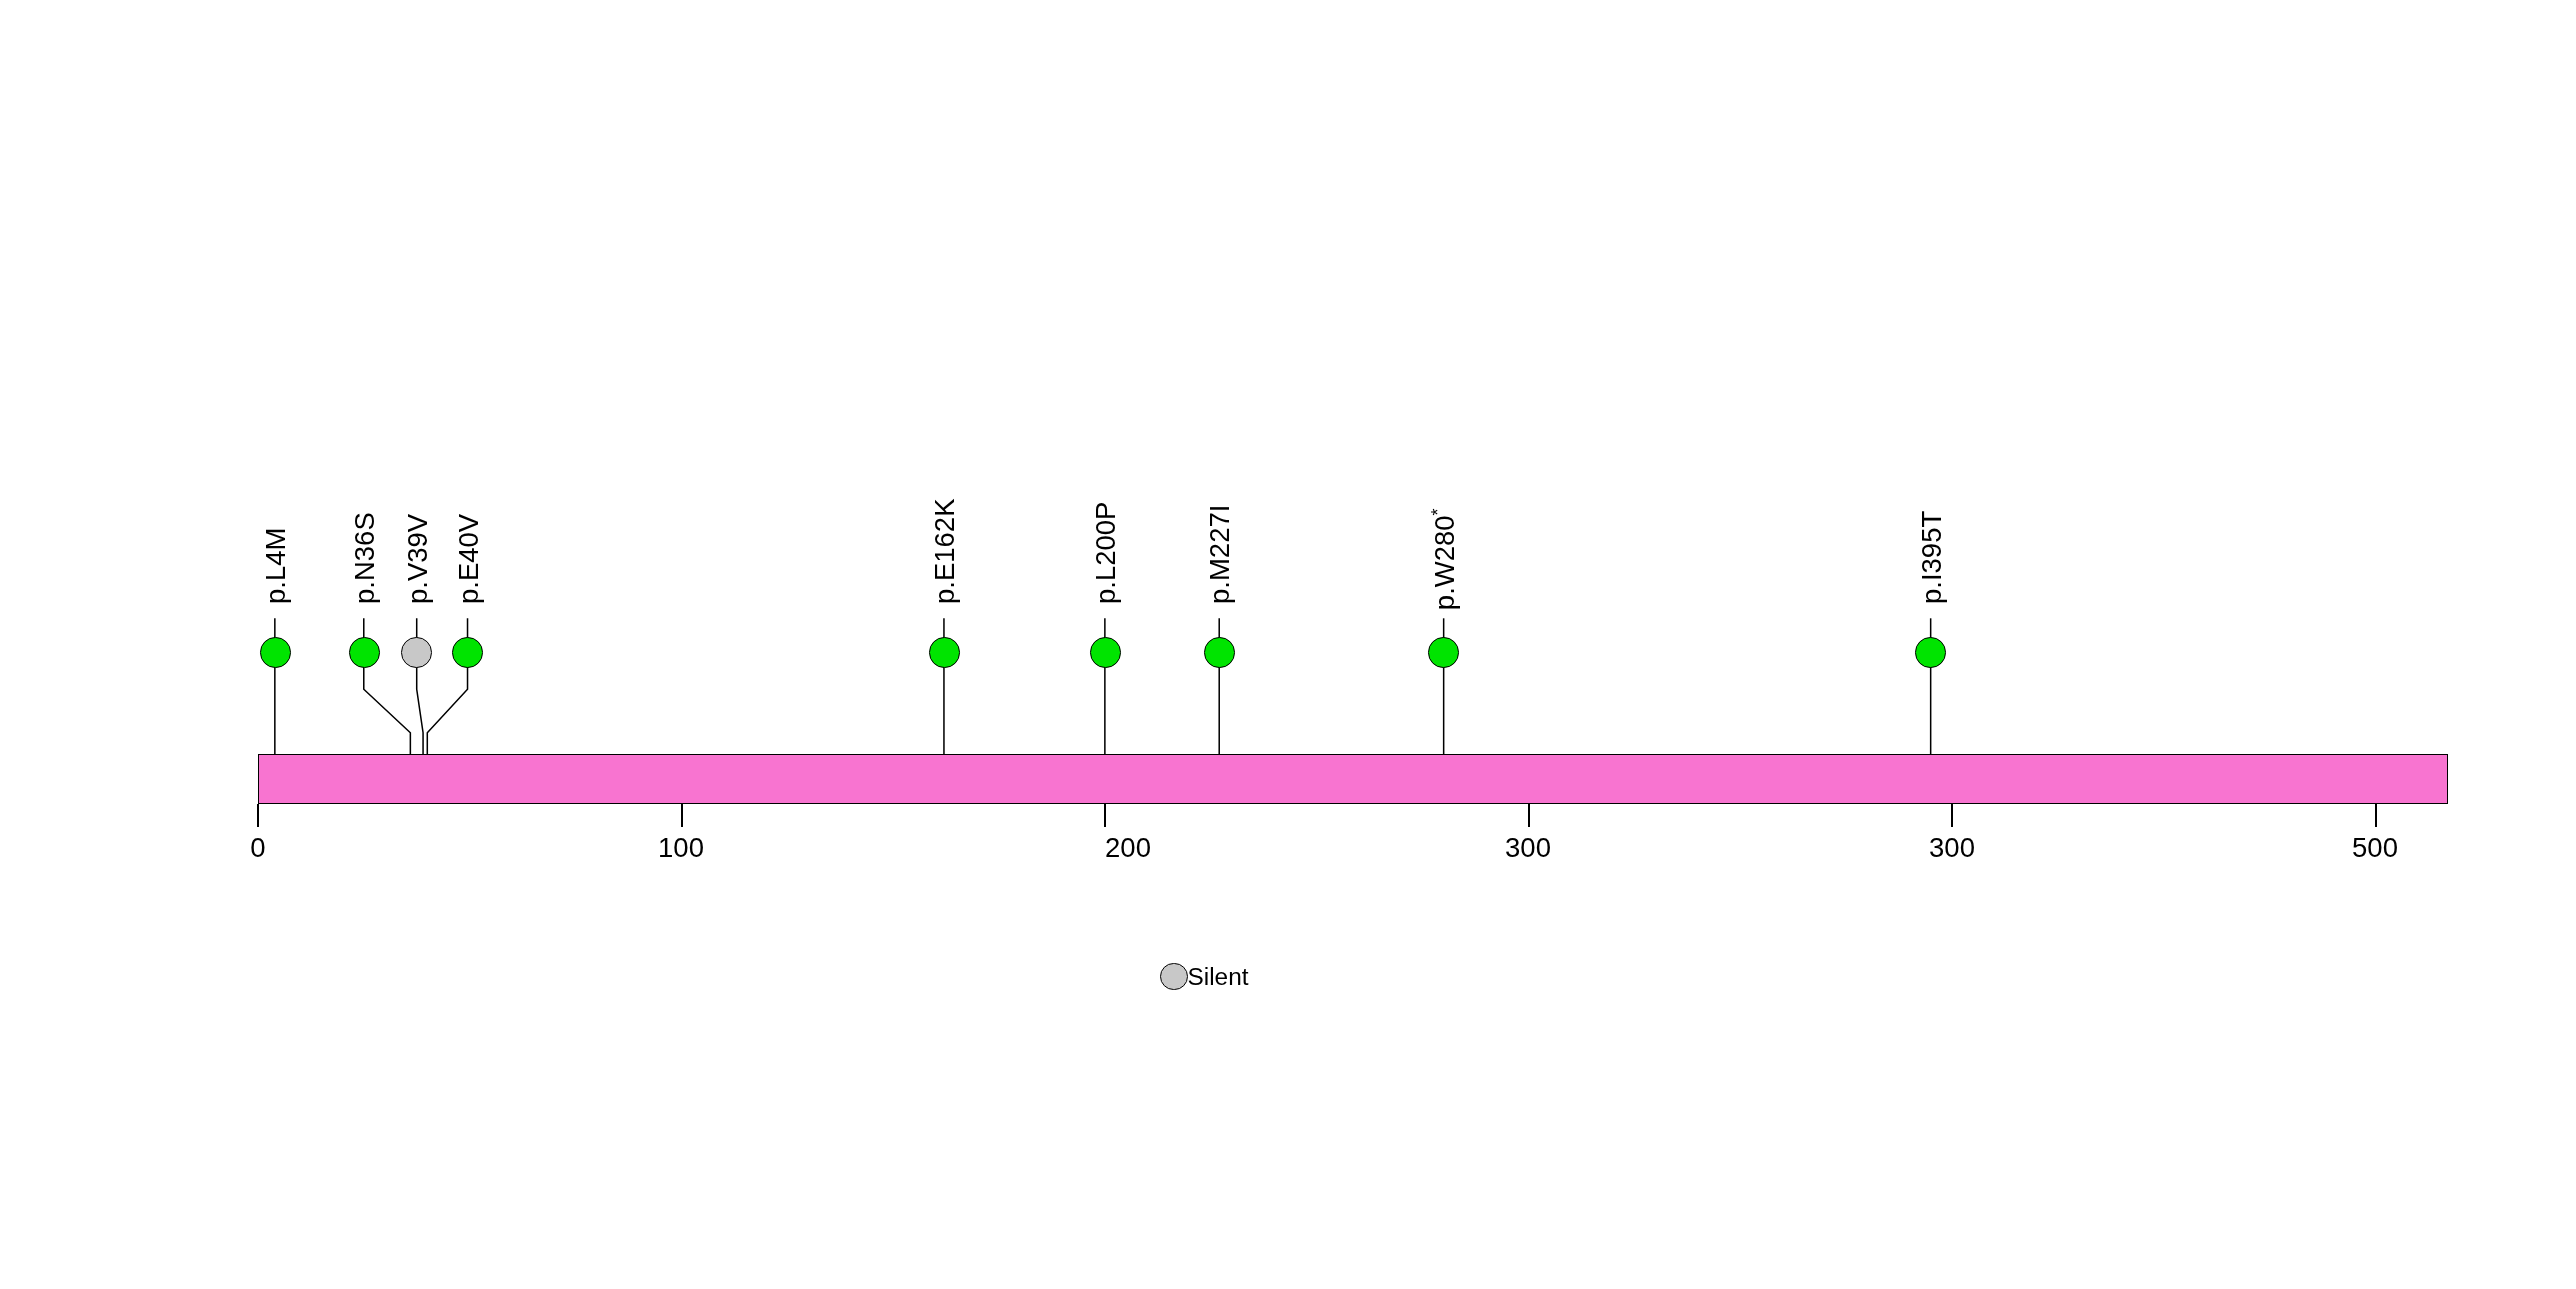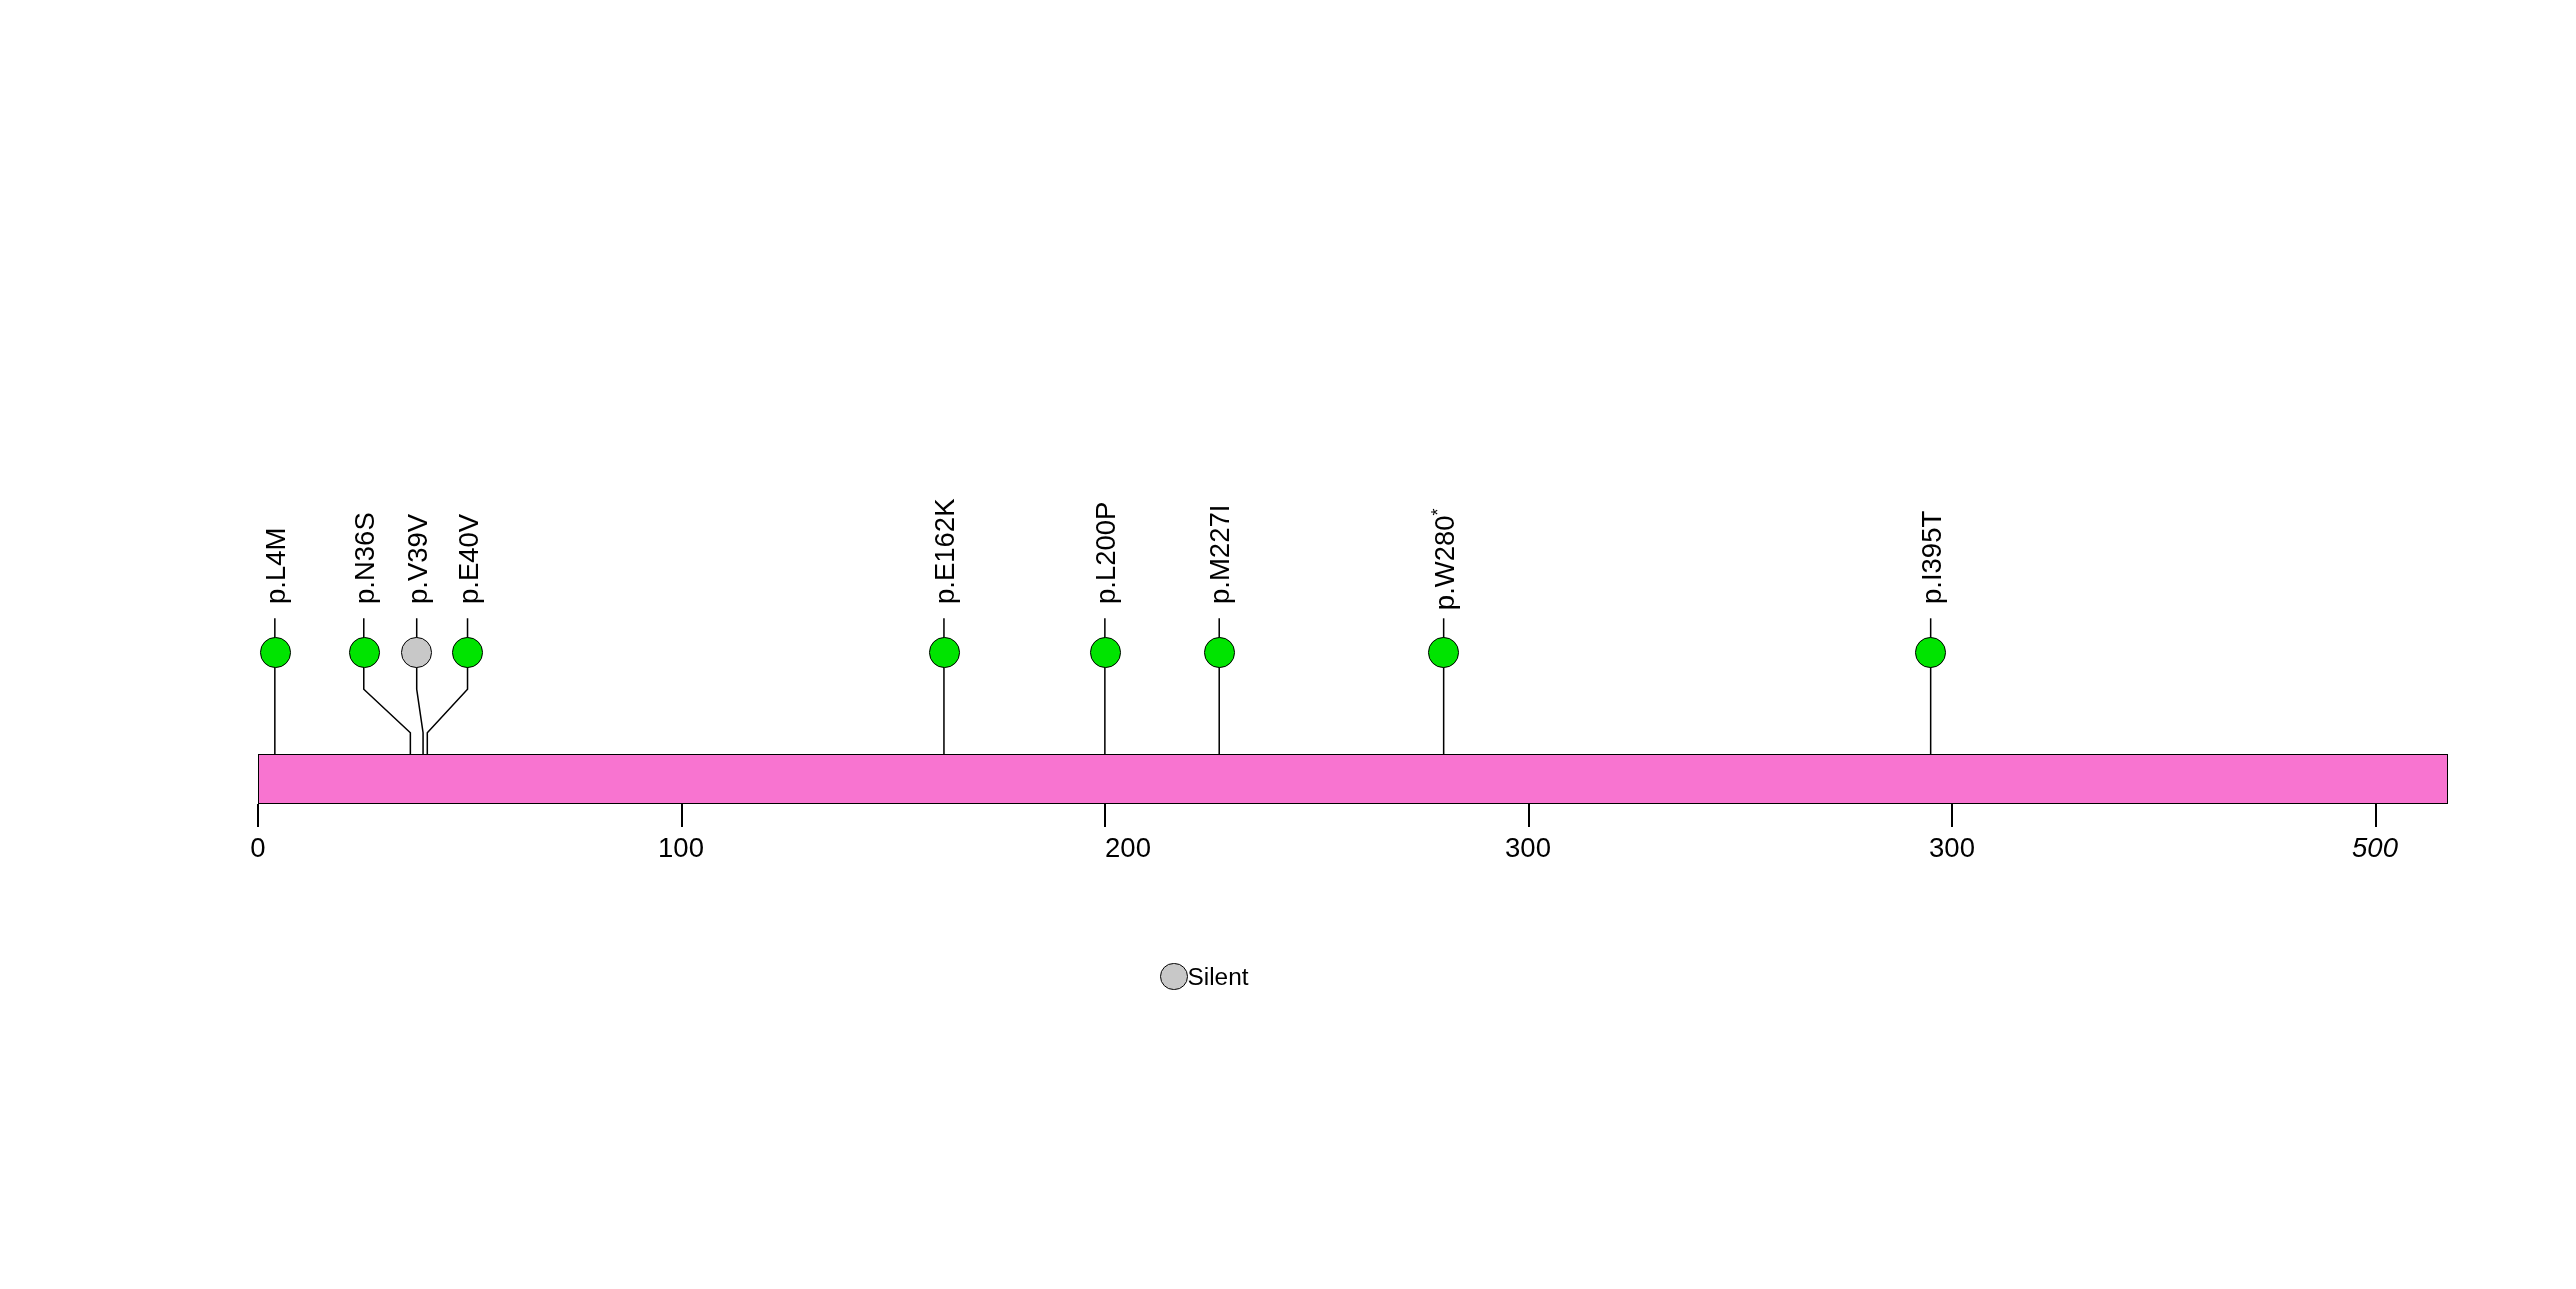--- a/index.html
+++ b/index.html
@@ -100,21 +100,21 @@
       <div class="tick-label" style="left: 258px;">0</div>
       <div class="tick-line" style="left: 681px;"></div>
       <div class="tick-label" style="left: 681px;">100</div>
       <div class="tick-line" style="left: 1104px;"></div>
       <div class="tick-label" style="left: 1105px; margin-left: 23px;">200</div>
       <div class="tick-line" style="left: 1528px;"></div>
       <div class="tick-label" style="left: 1528px;">300</div>
       <div class="tick-line" style="left: 1951px;"></div>
       <div class="tick-label" style="left: 1952px;">300</div>
       <div class="tick-line" style="left: 2375px;"></div>
-      <div class="tick-label" style="left: 2375px; font-style: italic;">500</div>
+      <div class="tick-label" style="left: 2375px;">500</div>
     </div>
   <div id="lollipops">
       <div class="mut-circle" style="left: 260px; background: rgb(0, 228, 0);"></div>
       <div class="mut-label" style="left: 290px;">p.L4M</div>
       <div class="mut-circle" style="left: 349px; background: rgb(0, 228, 0);"></div>
       <div class="mut-label" style="left: 379px;">p.N36S</div>
       <div class="mut-circle" style="left: 401px; background: rgb(200, 200, 200);"></div>
       <div class="mut-label" style="left: 432px;">p.V39V</div>
       <div class="mut-circle" style="left: 452px; background: rgb(0, 228, 0);"></div>
       <div class="mut-label" style="left: 483px;">p.E40V</div>

